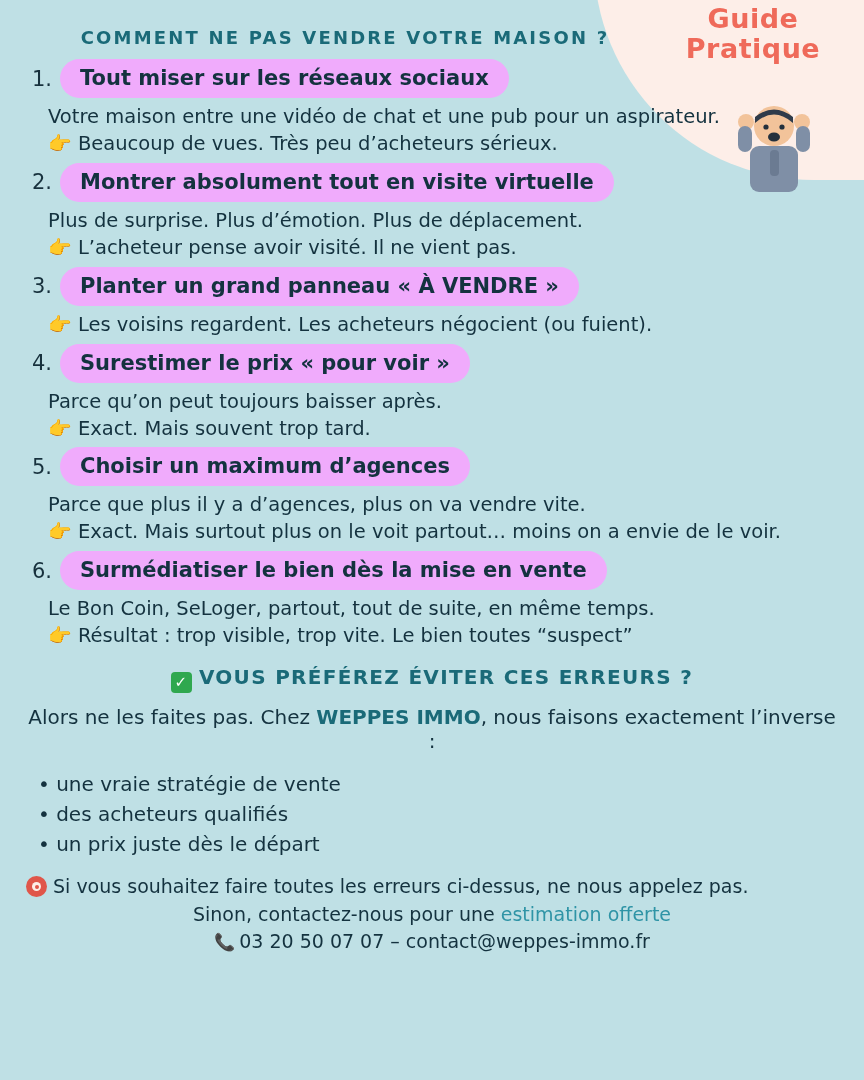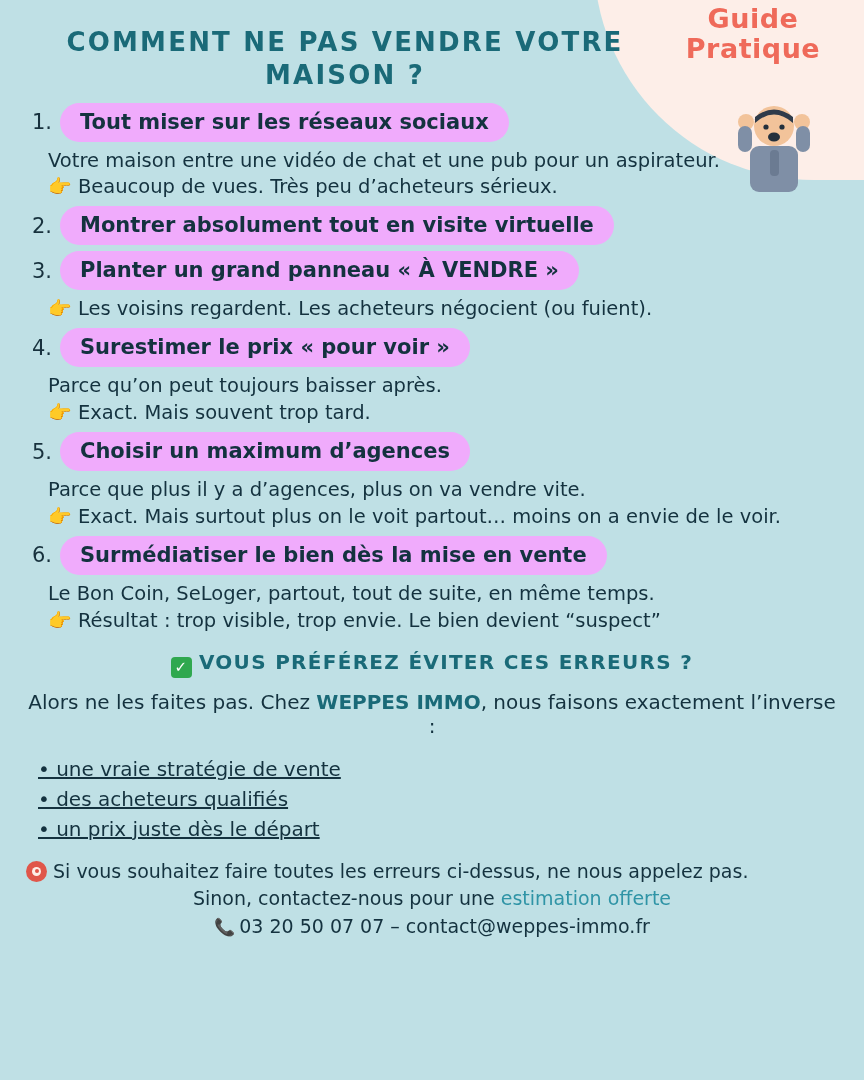--- a/index.html
+++ b/index.html
@@ -51,21 +51,21 @@
     z-index: 4;
   }
 
   
   .title {
     position: relative;
     z-index: 2;
     text-align: center;
     padding: 26px 210px 6px 36px;
     color: #1a6a78;
-    font-size: 26px;
+    font-size: 18px;
     font-weight: bold;
     letter-spacing: 2.2px;
     line-height: 1.28;
     text-transform: uppercase;
   }
 
   
   .content {
     position: relative;
     z-index: 2;
@@ -150,21 +150,20 @@
   .brand {
     color: #1a6a78;
     font-weight: bold;
   }
   .bullets {
     font-size: 20px;
     line-height: 1.5;
     color: #14323f;
     padding-left: 12px;
     margin-bottom: 14px;
-    text-decoration: underline;
   }
   .footer-line {
     font-size: 19px;
     color: #14323f;
     line-height: 1.45;
   }
   .footer-line.center {
     text-align: center;
   }
   .target-icon {
@@ -240,20 +239,24 @@
       <span>Votre maison entre une vidéo de chat et une pub pour un aspirateur.</span>
       <span class="line2"><span class="hand">👉</span> <span>Beaucoup de vues. Très peu d’acheteurs sérieux.</span></span>
     </div>
   </div>
 
   <div class="item">
     <div class="item-head">
       <span class="item-num">2.</span>
       <span class="item-pill">Montrer absolument tout en visite virtuelle</span>
     </div>
+    <div class="item-body">
+      <span>Plus de surprise. Plus d’émotion. Plus de déplacement.</span>
+      <span class="line2"><span class="hand">👉</span> <span>L’acheteur pense avoir visité. Il ne vient pas.</span></span>
+    </div>
   </div>
 
   <div class="item">
     <div class="item-head">
       <span class="item-num">3.</span>
       <span class="item-pill">Planter un grand panneau « À VENDRE »</span>
     </div>
     <div class="item-body">
       <span class="line2"><span class="hand">👉</span> <span>Les voisins regardent. Les acheteurs négocient (ou fuient).</span></span>
     </div>
@@ -281,21 +284,21 @@
     </div>
   </div>
 
   <div class="item">
     <div class="item-head">
       <span class="item-num">6.</span>
       <span class="item-pill">Surmédiatiser le bien dès la mise en vente</span>
     </div>
     <div class="item-body">
       <span>Le Bon Coin, SeLoger, partout, tout de suite, en même temps.</span>
-      <span class="line2"><span class="hand">👉</span> <span>Résultat : trop visible, trop envie. Le bien devient “suspect”</span></span>
+      <span class="line2"><span class="hand">👉</span> <span>Résultat : trop visible, trop vite. Le bien toutes “suspect”</span></span>
     </div>
   </div>
 
 </div>
 
 <div class="closing">
 
   <div class="closing-head">
     <span class="check-box">✓</span><span>Vous préférez éviter ces erreurs ?</span>
   </div>

